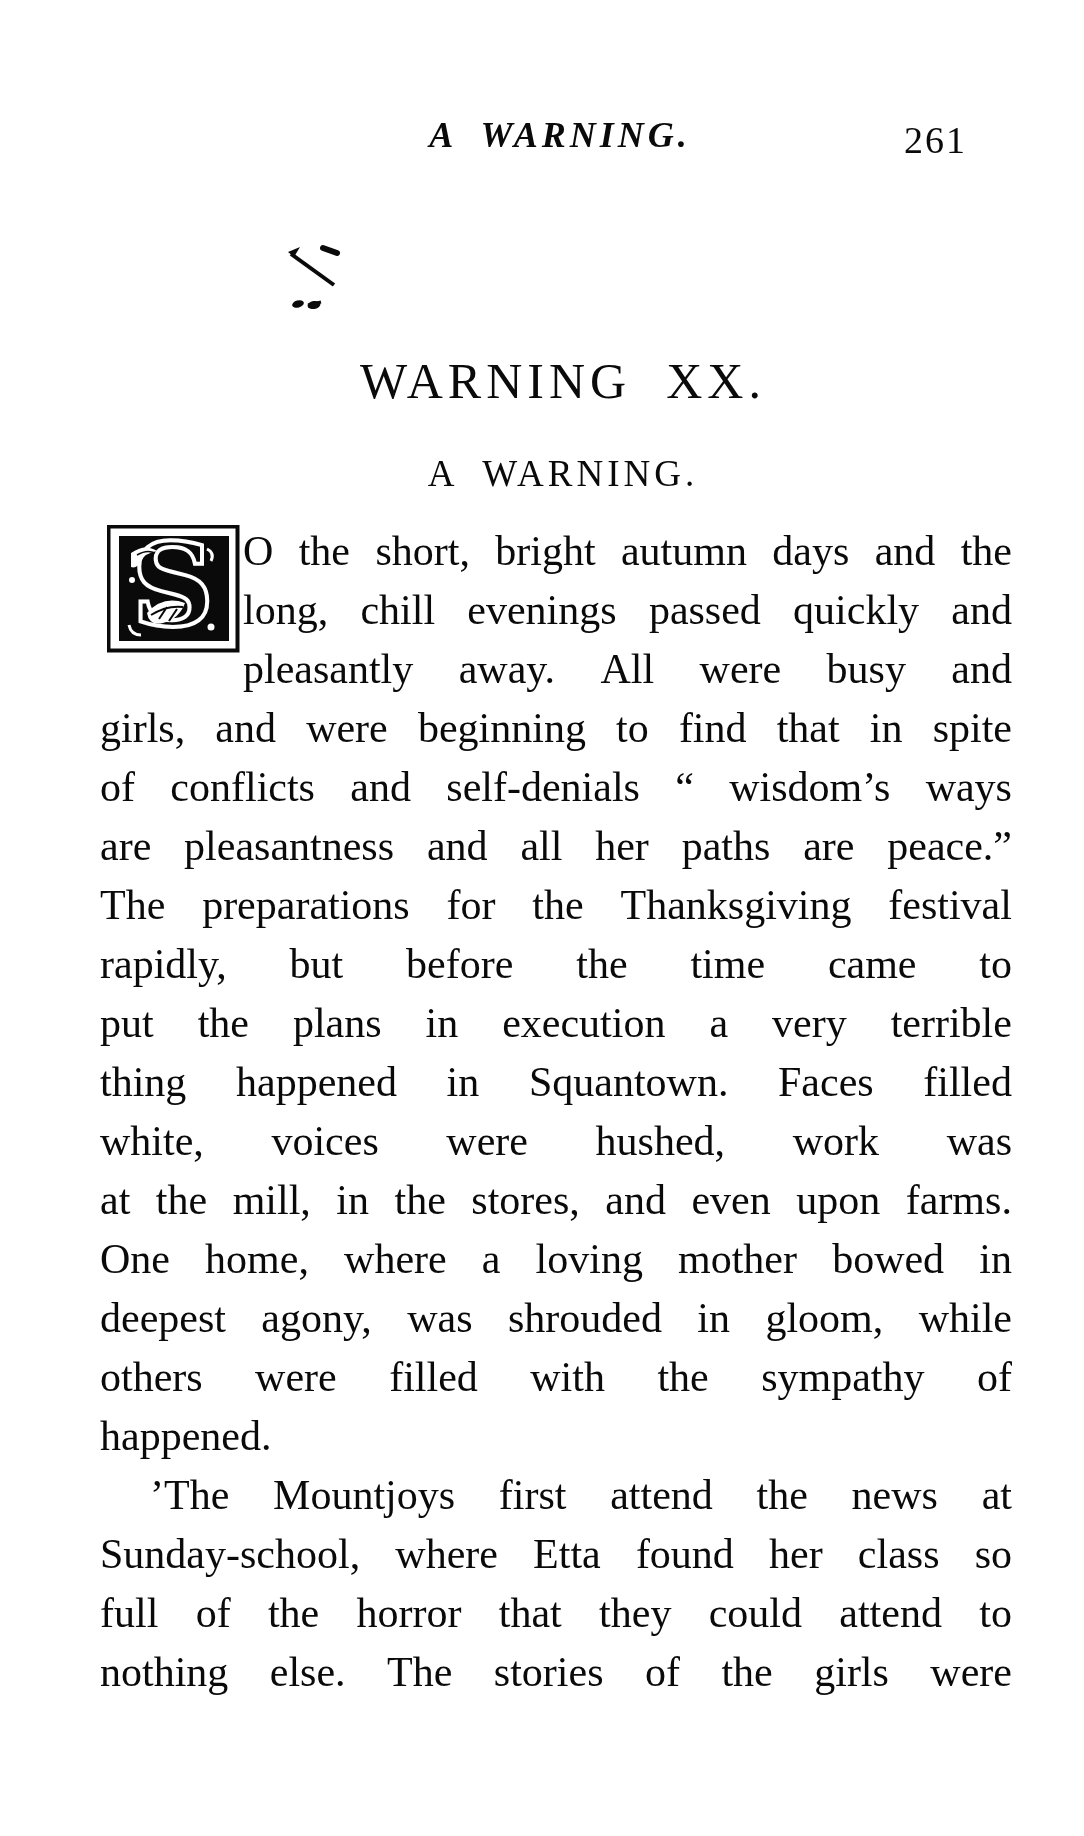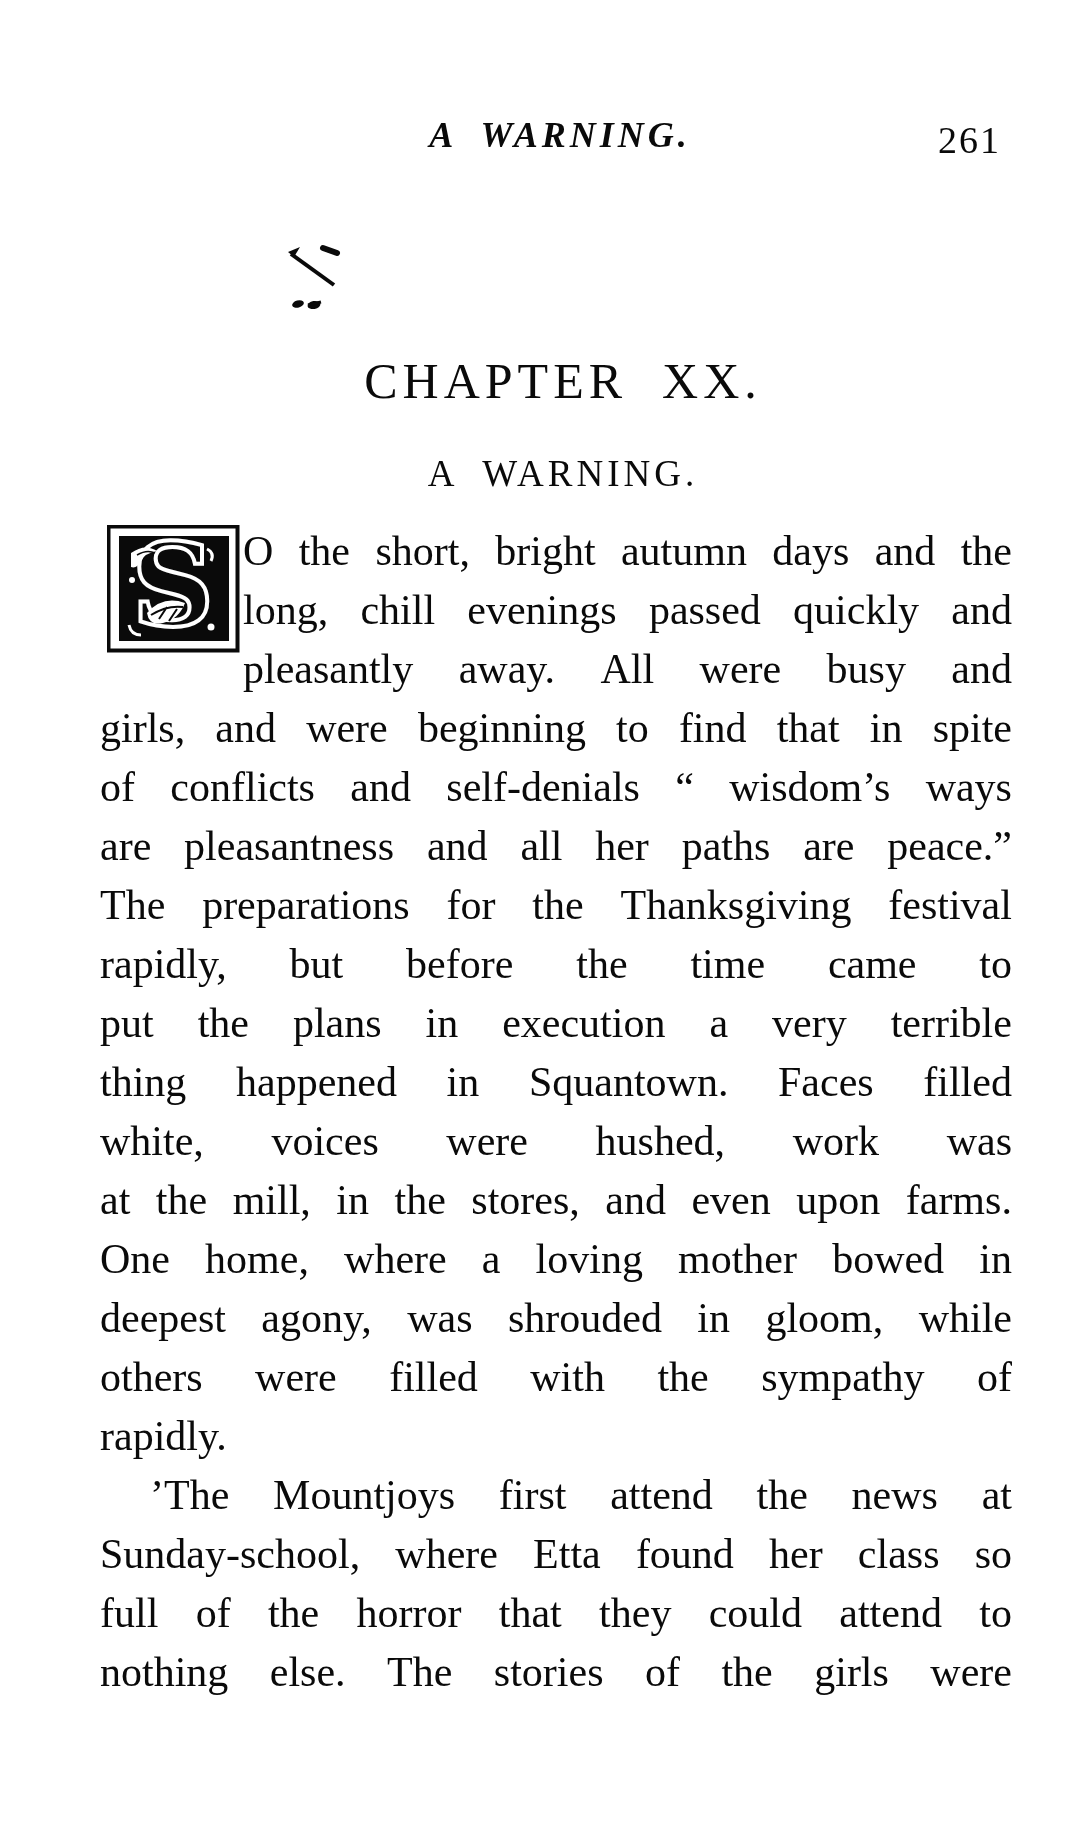--- a/index.html
+++ b/index.html
@@ -15,21 +15,21 @@
 
   
   .running-title{
     position:absolute;top:114px;left:36px;width:1048px;
     text-align:center;
     font-style:italic;font-weight:bold;
     font-size:36px;letter-spacing:4px;
     white-space:pre;
   }
   .page-number{
-    position:absolute;top:118px;left:938px;
+    position:absolute;top:118px;left:904px;
     font-size:38px;letter-spacing:2px;
   }
 
   
   .mark{position:absolute;left:268px;top:236px;}
 
   
   .chapter-heading{
     position:absolute;top:352px;left:42px;width:1042px;
     text-align:center;
@@ -70,21 +70,21 @@
 
   <svg class="mark" width="84" height="84" viewBox="0 0 84 84">
     <path d="M20 16 l12 -5 l-6 10 z" fill="#0a0a0a"></path>
     <line x1="23" y1="18" x2="66" y2="49" stroke="#0a0a0a" stroke-width="4"></line>
     <path d="M55 12 l14 5" stroke="#0a0a0a" stroke-width="6" stroke-linecap="round"></path>
     <ellipse cx="30" cy="68" rx="6" ry="3.5" fill="#0a0a0a" transform="rotate(-15 30 68)"></ellipse>
     <ellipse cx="46" cy="69" rx="6.5" ry="4" fill="#0a0a0a" transform="rotate(-10 46 69)"></ellipse>
     <path d="M40 69 l13 -3" stroke="#0a0a0a" stroke-width="3"></path>
   </svg>
 
-  <div class="chapter-heading">CHAPTER  XX.</div>
+  <div class="chapter-heading">WARNING  XX.</div>
   <div class="chapter-subtitle">A  WARNING.</div>
 
   <svg class="dropcap" width="133" height="130" viewBox="0 0 133 130">
     <rect x="1.5" y="1.5" width="129" height="124" fill="#ffffff" stroke="#0a0a0a" stroke-width="4"></rect>
     <rect x="12" y="11" width="110" height="105" fill="#0a0a0a"></rect>
     <text x="66" y="100" text-anchor="middle" font-family="DejaVu Serif, Liberation Serif, serif" font-size="114" font-weight="bold" fill="#0a0a0a" stroke="#ffffff" stroke-width="4">S</text>
     <path d="M24 28 q14 -10 26 -2 q-12 2 -16 10 q-4 8 -10 6 z" fill="#ffffff"></path>
     <path d="M30 30 q10 -6 18 -2" stroke="#0a0a0a" stroke-width="1.5" fill="none"></path>
     <path d="M40 88 q16 -18 38 -10 q-6 16 -22 20 q-14 3 -16 -10 z" fill="#ffffff"></path>
     <path d="M44 90 q16 -10 32 -8 M52 94 l8 -12 M62 96 l8 -12" stroke="#0a0a0a" stroke-width="2" fill="none"></path>
@@ -108,21 +108,21 @@
         <div class="bodyline"><span>The</span><span>preparations</span><span>for</span><span>the</span><span>Thanksgiving</span><span>festival</span></div>
         <div class="bodyline"><span>rapidly,</span><span>but</span><span>before</span><span>the</span><span>time</span><span>came</span><span>to</span></div>
         <div class="bodyline"><span>put</span><span>the</span><span>plans</span><span>in</span><span>execution</span><span>a</span><span>very</span><span>terrible</span></div>
         <div class="bodyline"><span>thing</span><span>happened</span><span>in</span><span>Squantown.</span><span>Faces</span><span>filled</span></div>
         <div class="bodyline"><span>white,</span><span>voices</span><span>were</span><span>hushed,</span><span>work</span><span>was</span></div>
         <div class="bodyline"><span>at</span><span>the</span><span>mill,</span><span>in</span><span>the</span><span>stores,</span><span>and</span><span>even</span><span>upon</span><span>farms.</span></div>
         <div class="bodyline"><span>One</span><span>home,</span><span>where</span><span>a</span><span>loving</span><span>mother</span><span>bowed</span><span>in</span></div>
         <div class="bodyline"><span>deepest</span><span>agony,</span><span>was</span><span>shrouded</span><span>in</span><span>gloom,</span><span>while</span></div>
         <div class="bodyline"><span>others</span><span>were</span><span>filled</span><span>with</span><span>the</span><span>sympathy</span><span>of</span></div>
       </div>
-    <div class="left-line">rapidly.</div>
+    <div class="left-line">happened.</div>
   </div>
 
   <div class="textblock block-c">
       <div class="bodyline"><span>’The</span><span>Mountjoys</span><span>first</span><span>attend</span><span>the</span><span>news</span><span>at</span></div>
       <div class="bodyline"><span>Sunday-school,</span><span>where</span><span>Etta</span><span>found</span><span>her</span><span>class</span><span>so</span></div>
       <div class="bodyline"><span>full</span><span>of</span><span>the</span><span>horror</span><span>that</span><span>they</span><span>could</span><span>attend</span><span>to</span></div>
       <div class="bodyline"><span>nothing</span><span>else.</span><span>The</span><span>stories</span><span>of</span><span>the</span><span>girls</span><span>were</span></div>
     </div>
 
 </div>

